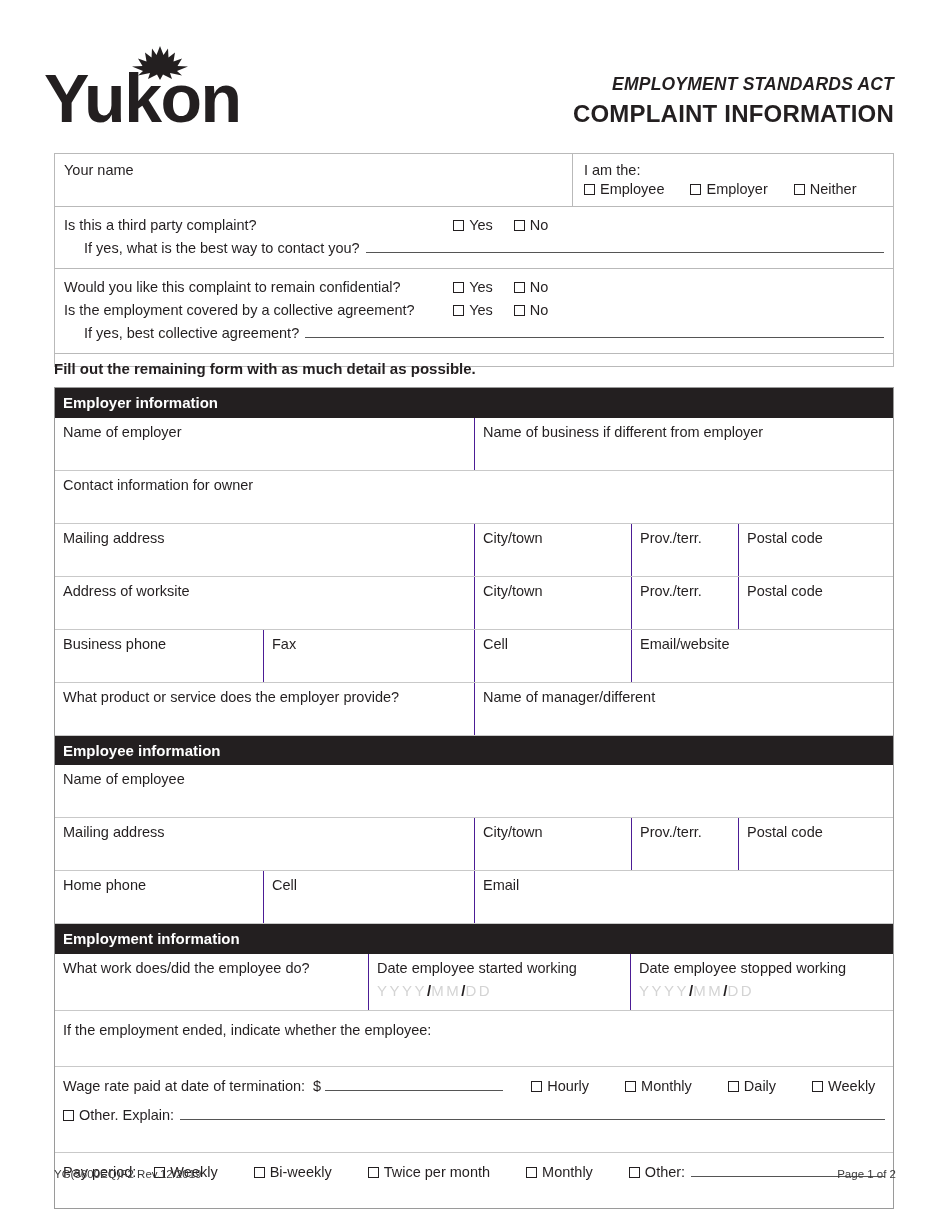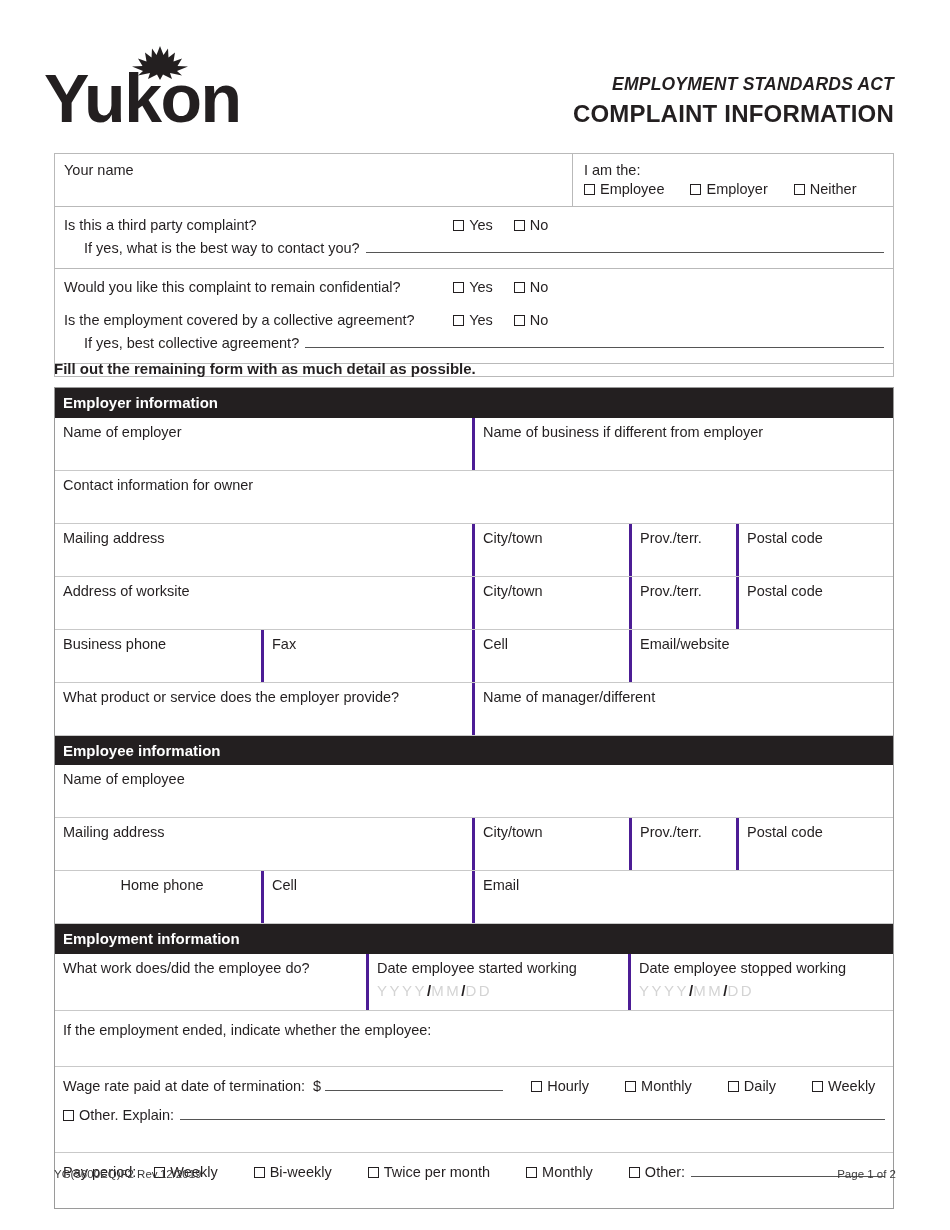--- a/index.html
+++ b/index.html
@@ -182,21 +182,21 @@
     line-height: 1.3;
   }
   .trow {
     display: flex;
     border-bottom: 1px solid #c9c9c9;
   }
   .trow:last-child { border-bottom: none; }
   .tcell {
     box-sizing: border-box;
     padding: 6px 0 0 8px;
-    border-right: 3px solid #4c1d95;
+    border-right: 1px solid #4c1d95;
     min-height: 52px;
   }
   .tcell:last-child { border-right: none; }
   .h52 { height: 52px; }
   .h56 { height: 56px; }
 
   
   .w-half-l { flex: 0 0 420px; }
   .w-half-r { flex: 1; }
   .w-addr   { flex: 0 0 420px; }
@@ -204,21 +204,21 @@
   .w-prov   { flex: 0 0 107px; }
   .w-post   { flex: 1; }
   .w-bphone { flex: 0 0 209px; }
   .w-fax    { flex: 0 0 211px; }
   .w-cell   { flex: 0 0 157px; }
   .w-email  { flex: 1; }
   .w-full   { flex: 1 1 100%; }
   .w-work   { flex: 0 0 314px; }
   .w-date   { flex: 0 0 262px; }
   .w-date2  { flex: 1; }
-  .w-hp     { flex: 0 0 209px; text-align: center; }
+  .w-hp     { flex: 0 0 209px; }
   .w-hpcell { flex: 0 0 211px; }
   .w-hpmail { flex: 1; }
 
   .datehint {
     color: #d4d4d4;
     font-size: 15px;
     letter-spacing: 2.5px;
     margin-top: 6px;
     font-weight: normal;
   }
@@ -317,21 +317,21 @@
     </div>
 
     <div class="q-block divider">
       <div class="q-line">
         <span class="q-text">Would you like this complaint to remain confidential?</span>
         <span class="yn-wrap" style="margin-left:auto;margin-right:328px;">
           <span class="yn-yes cb-item"><span class="cb"></span><span>Yes</span></span>
           <span class="yn-no cb-item"><span class="cb"></span><span>No</span></span>
         </span>
       </div>
-      <div class="q-line" style="margin-top:10px;">
+      <div class="q-line" style="">
         <span class="q-text">Is the employment covered by a collective agreement?</span>
         <span class="yn-wrap" style="margin-left:auto;margin-right:328px;">
           <span class="yn-yes cb-item"><span class="cb"></span><span>Yes</span></span>
           <span class="yn-no cb-item"><span class="cb"></span><span>No</span></span>
         </span>
       </div>
       <div class="q-sub">
         <span>If yes, best collective agreement?</span>
         <span class="fillline fill" style="margin-left:6px;"></span>
       </div>

